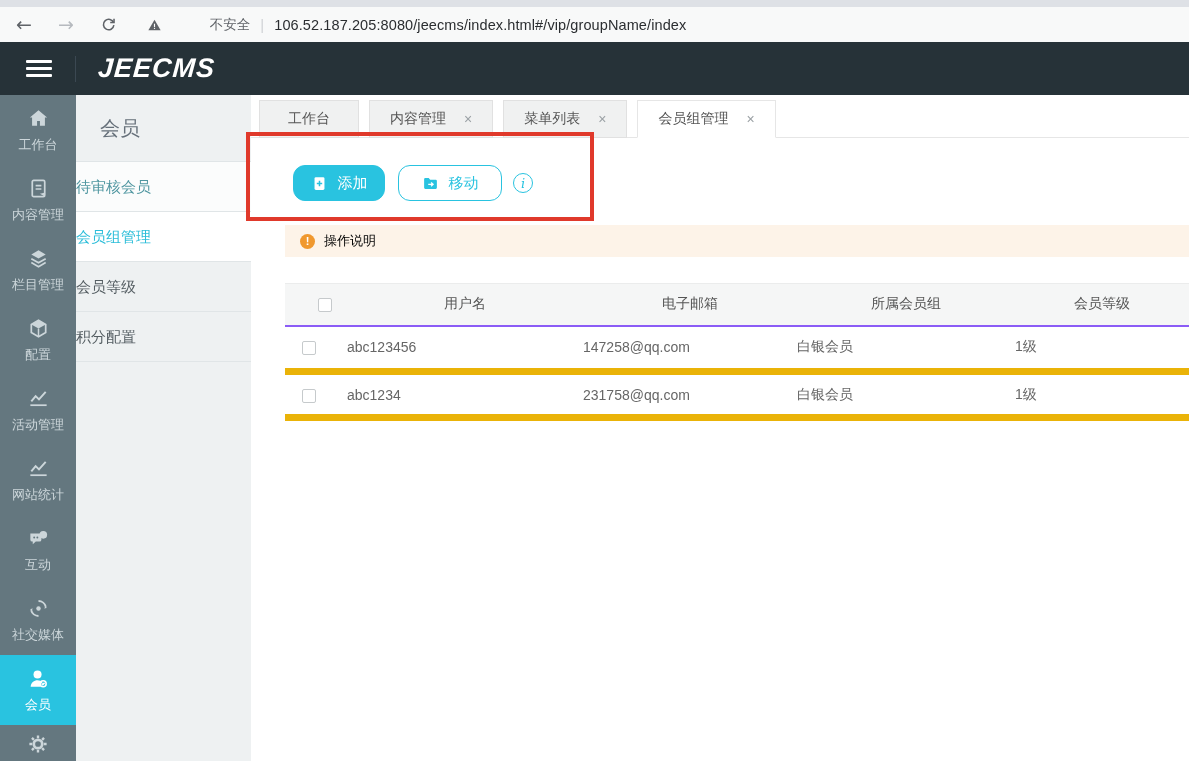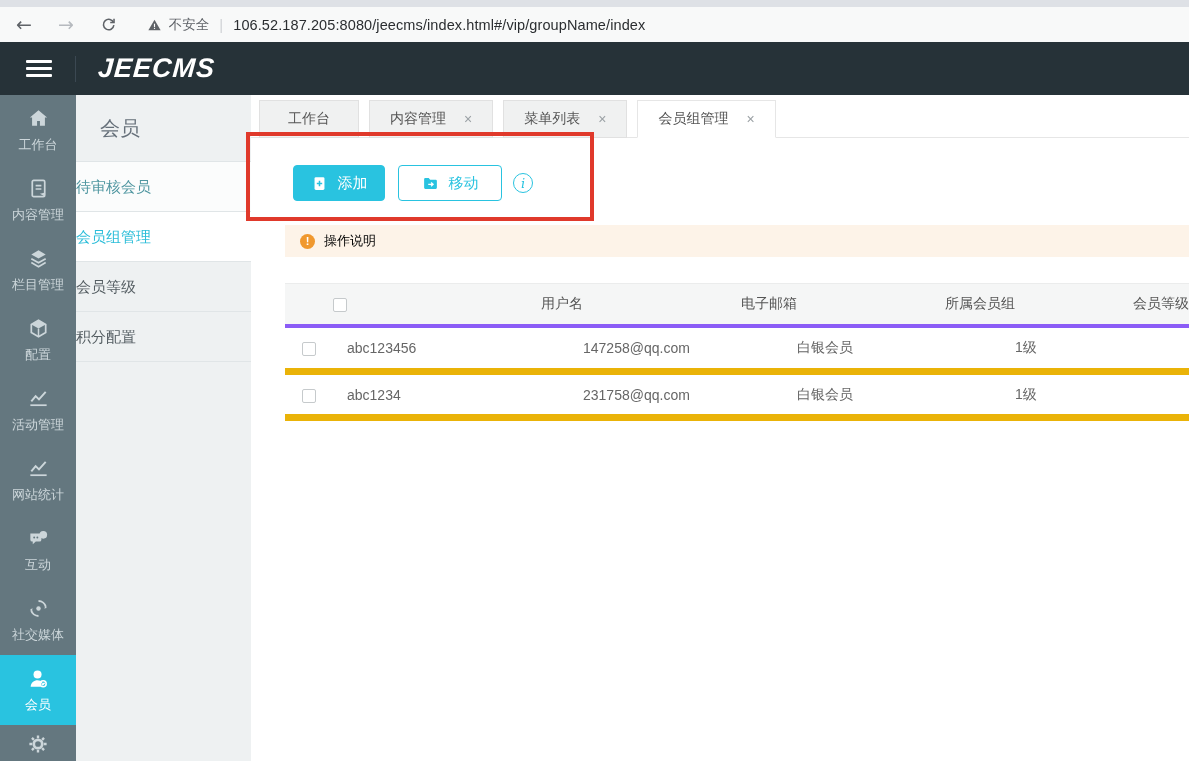--- a/index.html
+++ b/index.html
@@ -8,21 +8,21 @@
 
   
   .chrome { height:42px; background:#f8f9f9; }
   .chrome-strip { height:7px; background:#dee1e6; }
   .chrome-bar { height:35px; display:flex; align-items:center; padding-left:16px; }
   .nav-glyph { font-family:"DejaVu Sans",sans-serif; font-size:19px; color:#5f6368; margin-right:26px; line-height:1; cursor:pointer; }
   .nav-glyph.disabled { color:#b6babf; }
   .refresh-svg { width:17px; height:17px; margin-right:30px; cursor:pointer; }
   .omnibox { display:flex; align-items:center; font-size:14px; color:#202124; }
   .warn-tri { width:15px; height:14px; margin-right:7px; }
-  .sec-label { color:#5f6368; margin-right:10px; font-size:13.5px; }
+  .sec-label { color:#5f6368; margin-right:10px; font-size:13.5px;margin-left:41px; }
   .omni-sep { color:#d0d3d6; margin-right:10px; font-size:15px; }
   .url-text { color:#2b2e31; font-size:14.5px; letter-spacing:.1px; }
 
   
   .appbar { height:53px; background:#263238; display:flex; align-items:center; }
   .burger { width:26px; margin:0 0 0 26px; cursor:pointer; }
   .burger span { display:block; height:3px; background:#fff; margin:4px 0; border-radius:1px; }
   .appbar-div { width:1px; height:26px; background:#3b4852; margin-left:23px; }
   .logo { color:#fff; font-size:27px; font-weight:bold; font-style:italic; letter-spacing:1px; margin-left:22px; transform:skewX(-4deg); }
 
@@ -47,32 +47,32 @@
 
   
   .main { flex:1; min-width:0; background:#fff; }
   .tabbar { height:43px; border-bottom:1px solid #e6e6e6; display:flex; align-items:flex-end; padding-left:8px; gap:10px; background:#fff; }
   .tab { height:38px; display:flex; align-items:center; padding:0 20px; background:#f0f1f1; border:1px solid #e1e1e1; margin-bottom:-1px; font-size:14px; color:#555; cursor:pointer; }
   .tab.first { padding:0 28px; }
   .tab.active { background:#fff; border-color:#e6e6e6; border-bottom-color:#fff; }
   .tab-close { margin-left:18px; color:#9aa0a4; font-size:14px; line-height:1; cursor:pointer; }
 
   .toolbar { padding:27px 0 0 42px; display:flex; align-items:center; }
-  .btn { height:36px; display:inline-flex; align-items:center; justify-content:center; border-radius:4px; font-size:15px; cursor:pointer; }
+  .btn { height:36px; display:inline-flex; align-items:center; justify-content:center; border-radius:12px; font-size:15px; cursor:pointer; }
   .btn svg { width:17px; height:17px; margin-right:10px; }
   .btn-add { width:92px; background:#29c3e0; color:#fff; border:1px solid #29c3e0; }
   .btn-move { width:104px; background:#fff; color:#29c3e0; border:1px solid #29c3e0; margin-left:13px; }
   .info-circle { width:20px; height:20px; border:1.5px solid #29c3e0; border-radius:50%; color:#29c3e0; font-family:"DejaVu Serif",serif; font-style:italic; font-size:13px; display:inline-flex; align-items:center; justify-content:center; margin-left:11px; cursor:pointer; }
 
   .notice { margin:24px 0 0 34px; height:32px; background:#fdf3e8; display:flex; align-items:center; padding-left:15px; }
   .notice-dot { width:15px; height:15px; border-radius:50%; background:#f0982e; color:#fff; font-size:11px; font-weight:bold; display:inline-flex; align-items:center; justify-content:center; margin-right:9px; }
   .notice-text { color:#000000; font-size:13px; }
 
   .grid { margin:26px 0 0 34px; width:calc(100% - 34px); border-collapse:collapse; table-layout:fixed; }
-  .grid th { height:42px; background:#f5f6f6; border-top:1px solid #ebecec; border-bottom:4px solid #8b5cf6; font-weight:normal; font-size:14px; color:#555; text-align:right; }
+  .grid th { height:42px; background:#f5f6f6; border-top:1px solid #ebecec; border-bottom:2px solid #8b5cf6; font-weight:normal; font-size:14px; color:#555; text-align:center; }
   .grid td { height:46px; border-bottom:7px solid #eab308; font-size:14px; color:#666; }
   .cb { width:14px; height:14px; border:1px solid #c6cacc; border-radius:2px; background:#fff; display:inline-block; margin-left:17px; vertical-align:middle; cursor:pointer; }
 
   
   .annotation { position:absolute; left:246px; top:132px; width:348px; height:89px; border:4px solid #e0392b; z-index:40; pointer-events:none; }
 </style>
 </head>
 <body>
 
 <div class="chrome">

